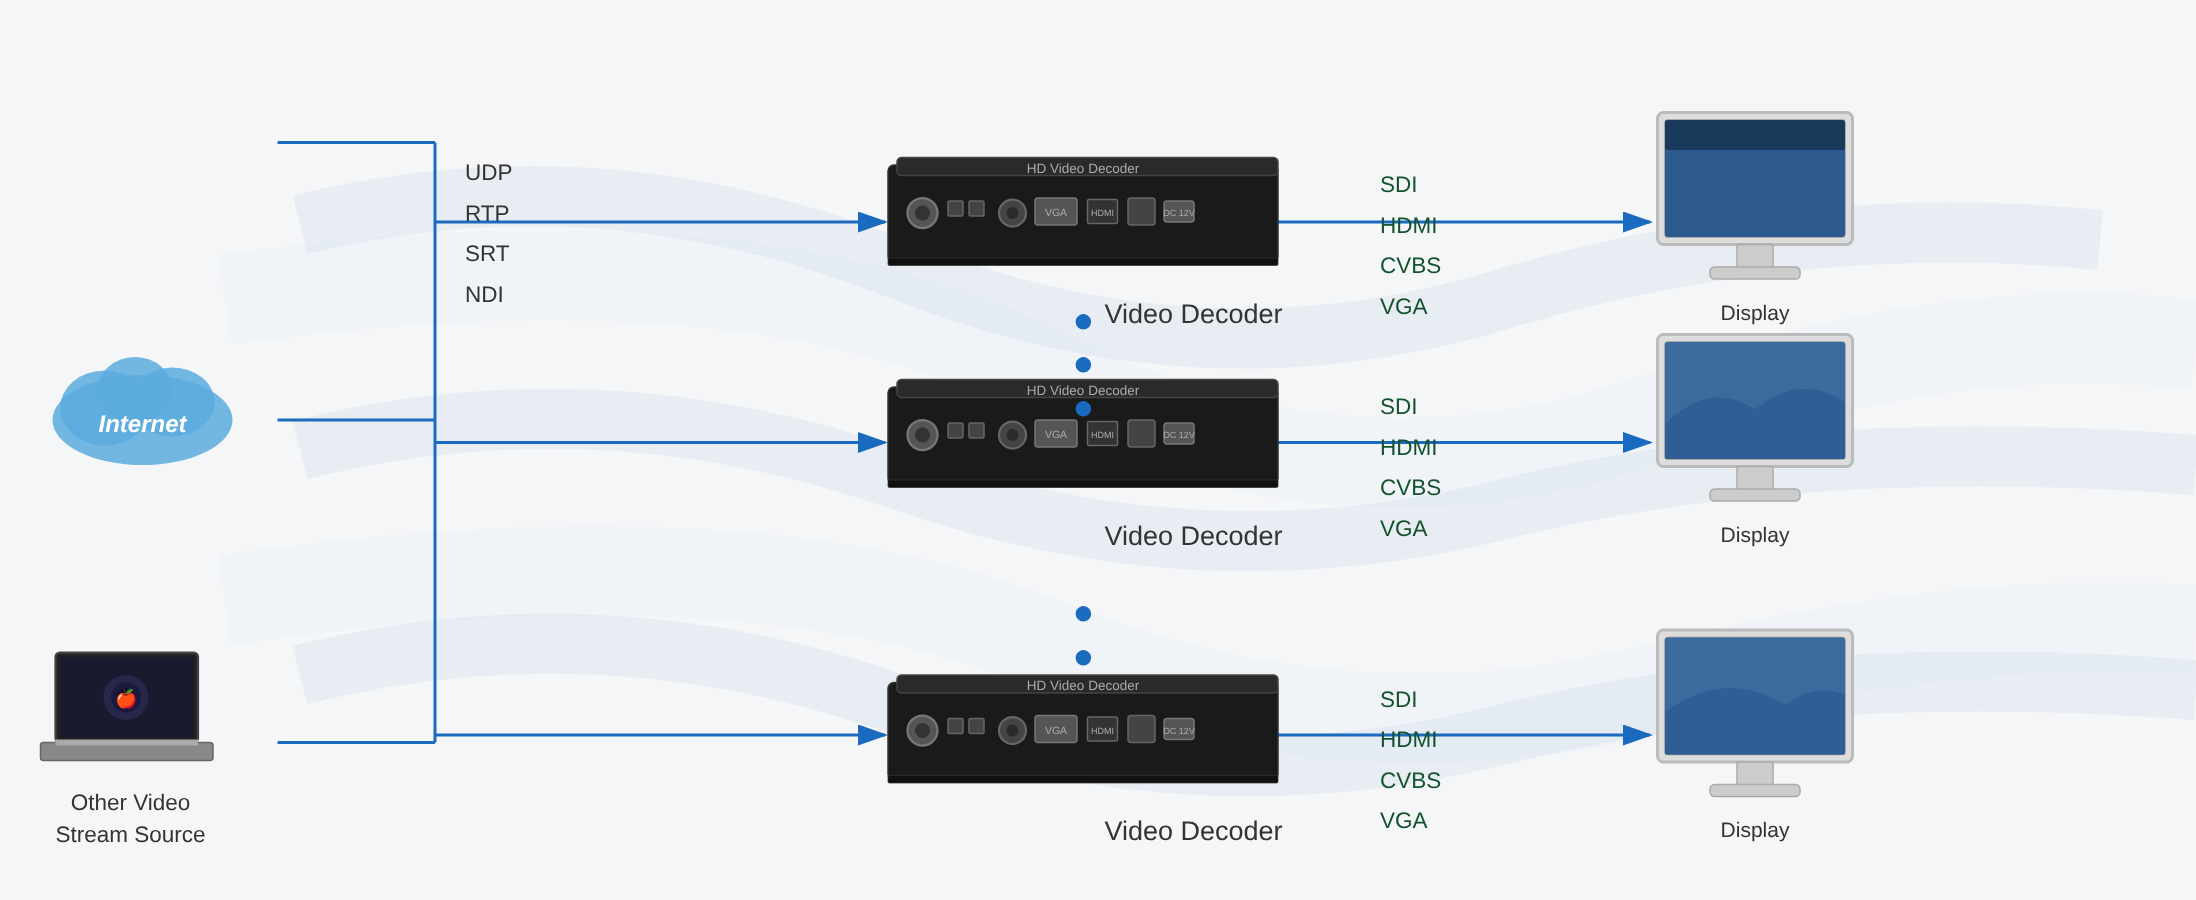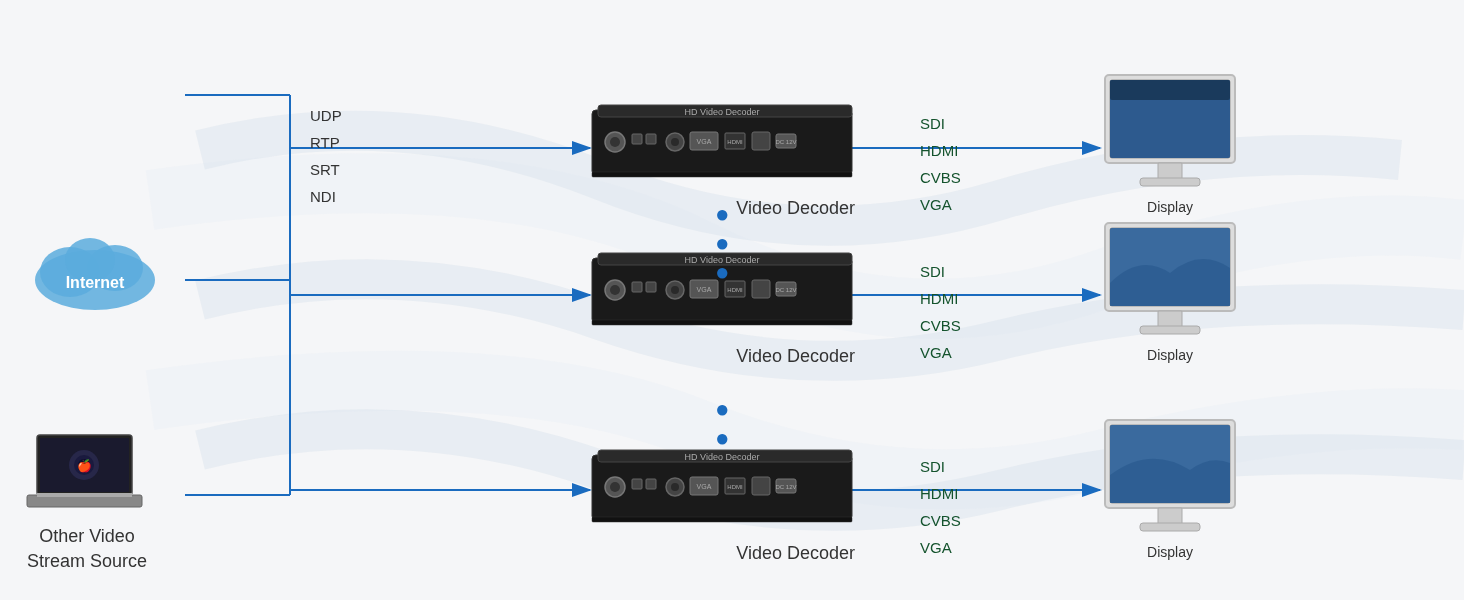--- a/index.html
+++ b/index.html
@@ -33,20 +33,21 @@
       z-index: 2;
     }
 
     
     .cloud-container {
       position: absolute;
       left: 20px;
       top: 220px;
       text-align: center;
       z-index: 2;
+      font-style: italic;
     }
 
     
     .laptop-container {
       position: absolute;
       left: 22px;
       top: 430px;
       text-align: center;
       z-index: 2;
     }
@@ -175,21 +176,21 @@
       <ellipse cx="62" cy="35" rx="15" ry="15" fill="#2a2a50" opacity="0.8"></ellipse>
       <circle cx="62" cy="35" r="10" fill="#1a1a3e"></circle>
       <circle cx="62" cy="35" r="6" fill="#0d0d2e"></circle>
 
       <text x="55" y="40" fill="#888" font-size="12">🍎</text>
 
       <rect x="5" y="65" width="115" height="12" rx="2" fill="#888" stroke="#666" stroke-width="1"></rect>
 
       <rect x="15" y="63" width="95" height="4" fill="#aaa"></rect>
     </svg>
-    <div class="node-label" style="font-size:18px; line-height:1.4;">Other Video<br>Stream Source</div>
+    <div class="node-label" style="font-size:15px; line-height:1.4;">Other Video<br>Stream Source</div>
   </div>
 
   <div class="protocols" style="left:310px; top:102px;">
     <div>UDP</div>
     <div>RTP</div>
     <div>SRT</div>
     <div>NDI</div>
   </div>
 
 

